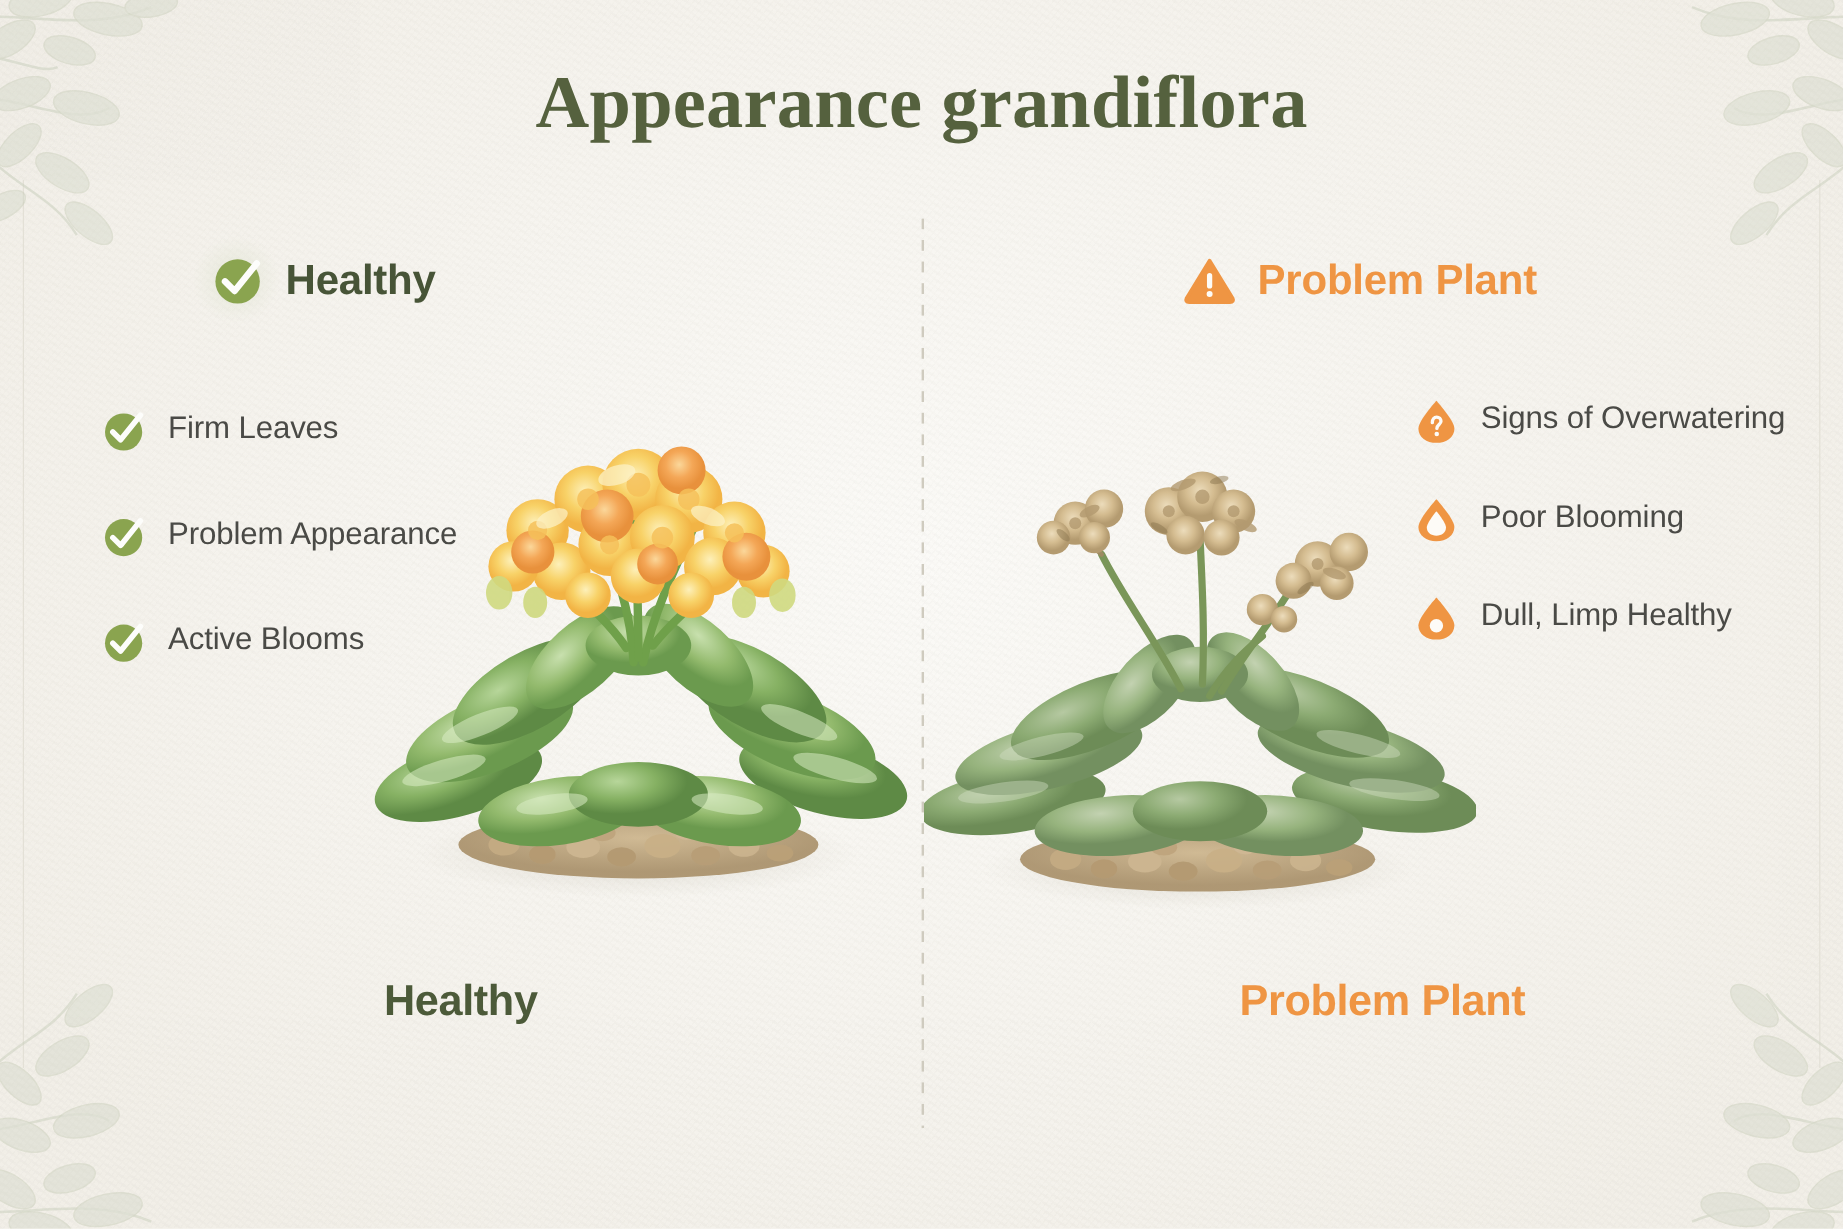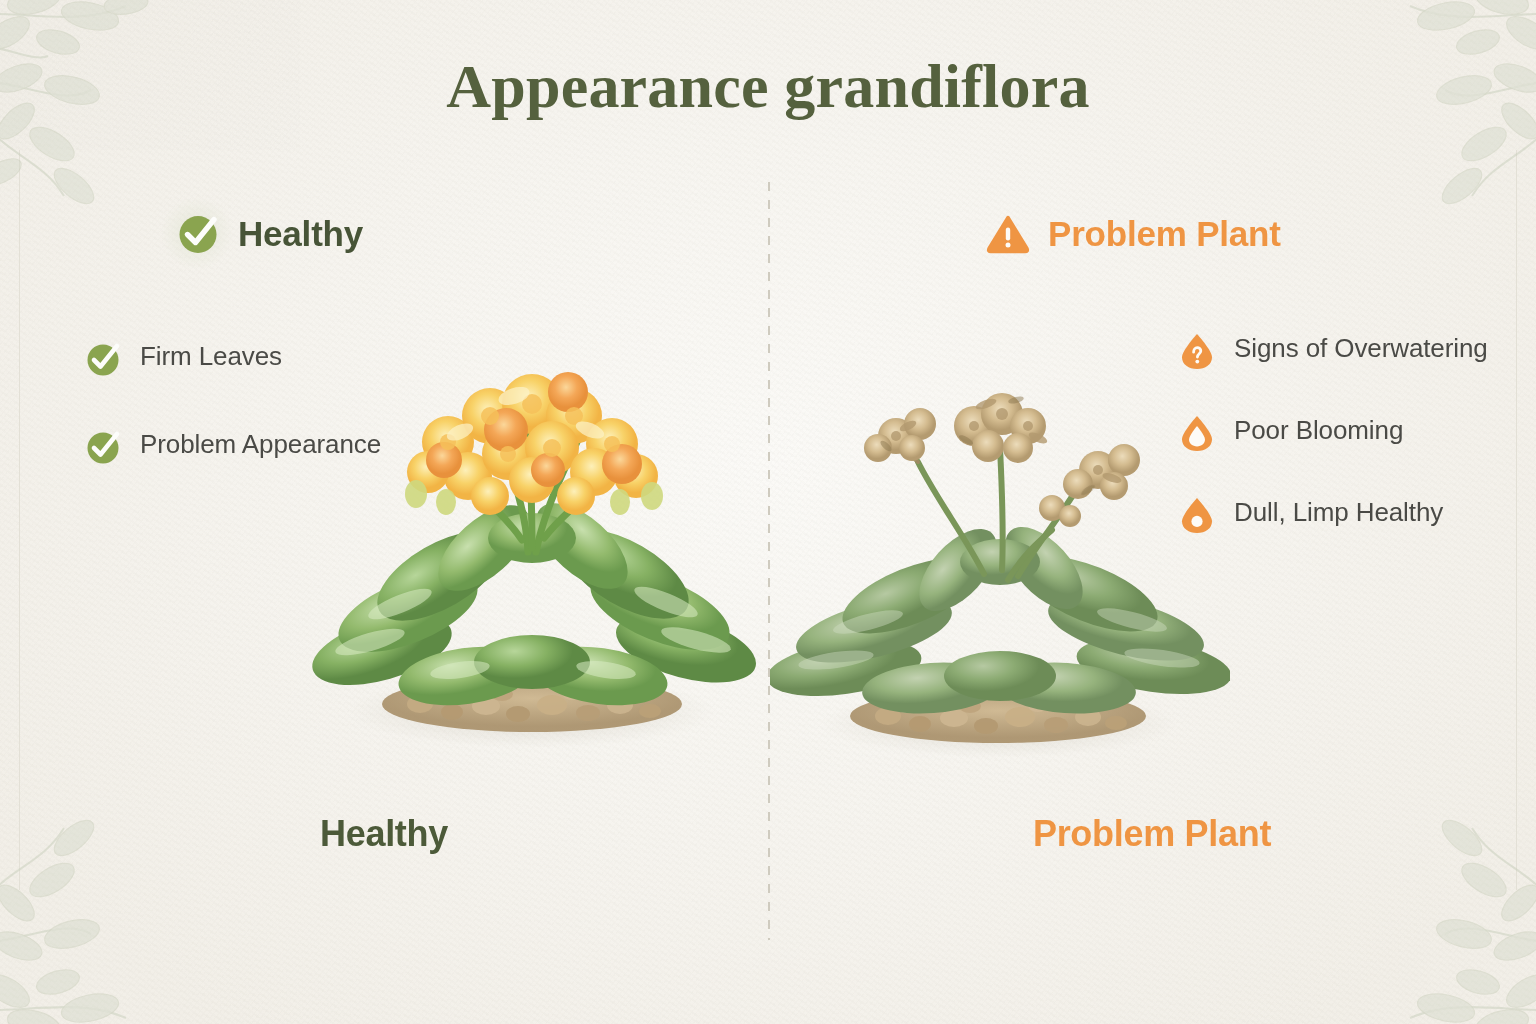--- a/index.html
+++ b/index.html
@@ -244,20 +244,29 @@
       <span class="feature-label">Firm Leaves</span>
     </div>
     <div class="feature">
       <span class="feature-icon">
         <svg viewBox="0 0 38 38" xmlns="http://www.w3.org/2000/svg">
           <circle cx="19" cy="20" r="15.5" fill="#8aa44f"></circle>
           <path d="M10 20 L16.5 26.5 L33 6" fill="none" stroke="#fdfdfb" stroke-width="4.6" stroke-linecap="round" stroke-linejoin="round"></path>
         </svg>
       </span>
       <span class="feature-label">Problem Appearance</span>
+    </div>
+    <div class="feature">
+      <span class="feature-icon">
+        <svg viewBox="0 0 38 38" xmlns="http://www.w3.org/2000/svg">
+          <circle cx="19" cy="20" r="15.5" fill="#8aa44f"></circle>
+          <path d="M10 20 L16.5 26.5 L33 6" fill="none" stroke="#fdfdfb" stroke-width="4.6" stroke-linecap="round" stroke-linejoin="round"></path>
+        </svg>
+      </span>
+      <span class="feature-label">Active Blooms</span>
     </div>
   </div>
 
   <div id="plant-healthy" class="plant-stage">
     <svg viewBox="0 0 460 480" xmlns="http://www.w3.org/2000/svg">
       <defs>
         <radialGradient id="hLeaf" cx="35%" cy="30%">
           <stop offset="0%" stop-color="#b7d69a"></stop>
             <stop offset="55%" stop-color="#86b163"></stop>
             <stop offset="100%" stop-color="#5e8a45"></stop>

